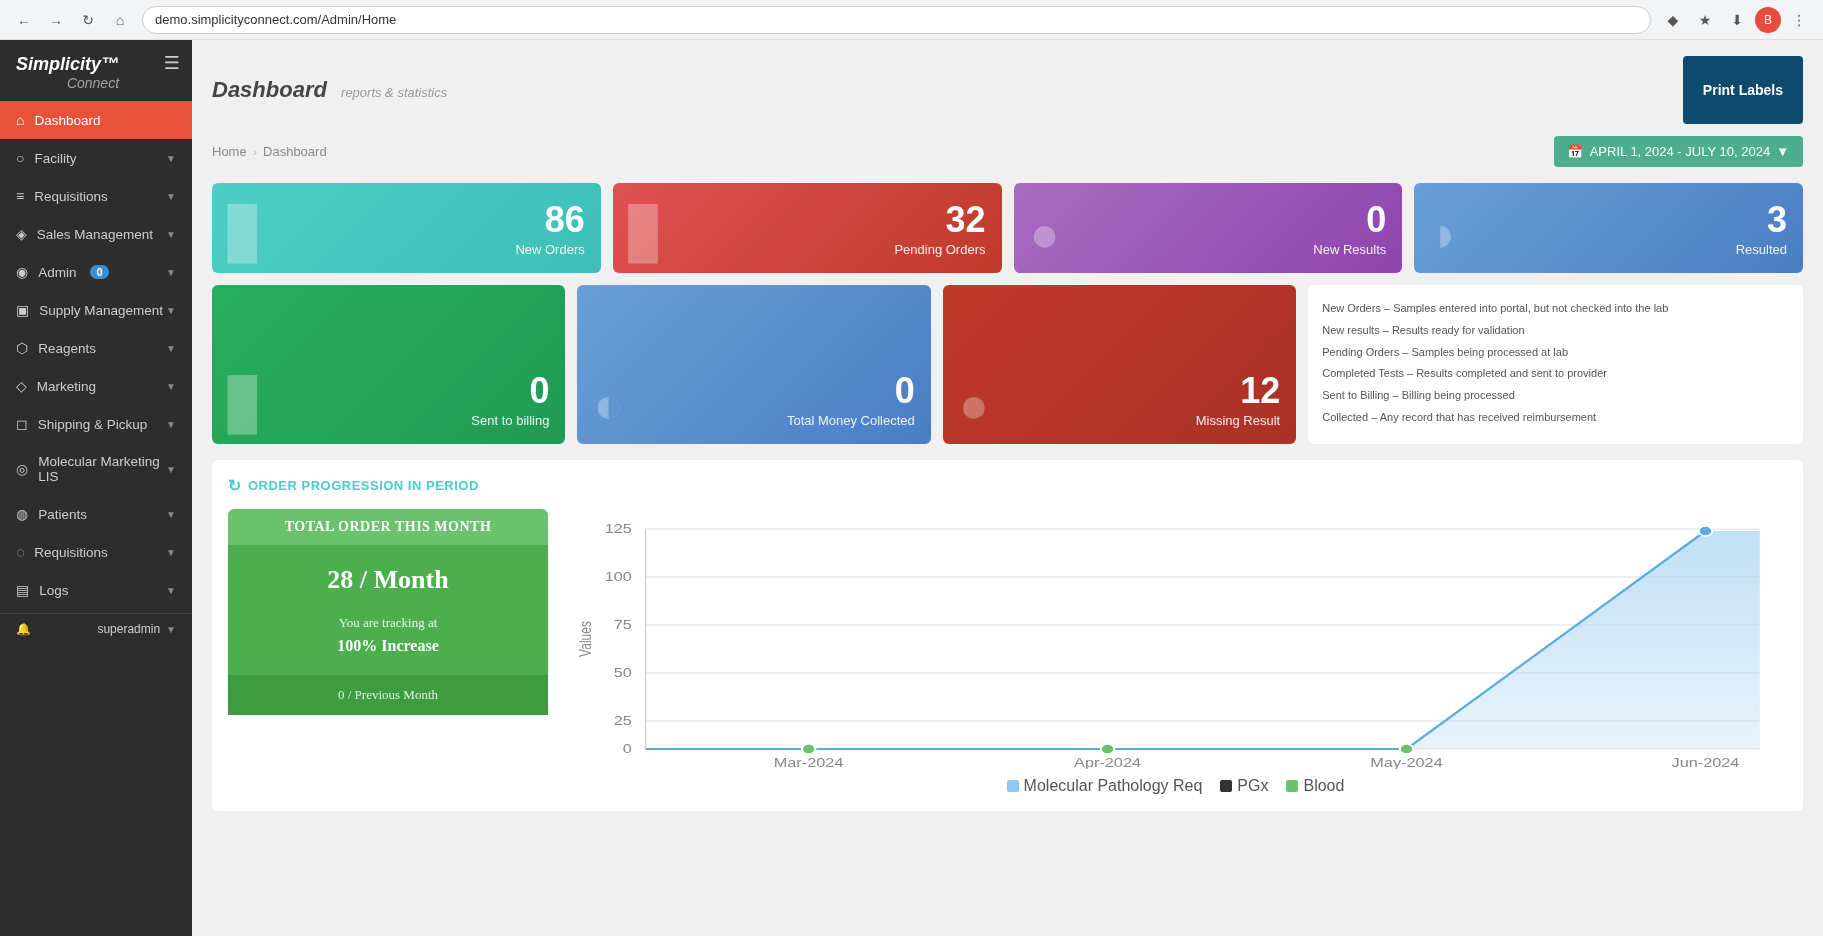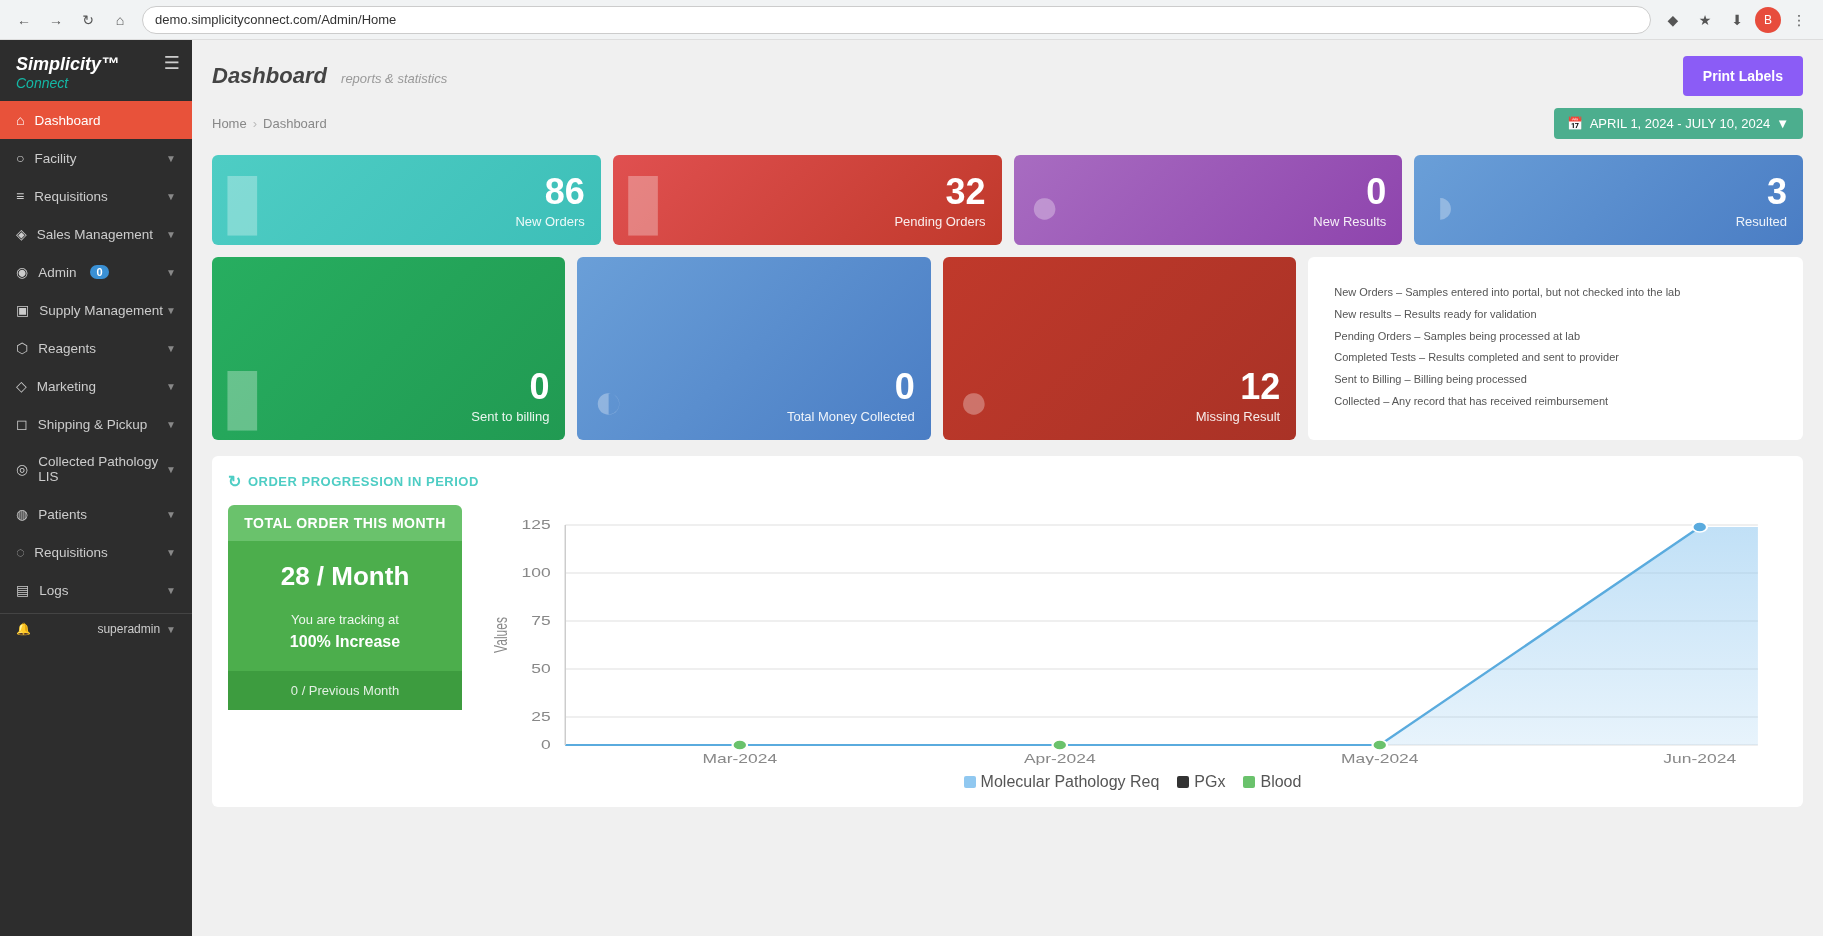--- a/index.html
+++ b/index.html
@@ -46,21 +46,21 @@
     }
 
     
     .page-header {
       display: flex; align-items: center; justify-content: space-between; margin-bottom: 12px;
     }
     .page-title { font-size: 22px; color: #444; font-weight: 300; font-style: italic; }
     .page-title strong { font-weight: 600; margin-right: 8px; }
     .page-subtitle { font-size: 13px; color: #999; }
     .print-labels-btn {
-      background: #8b5cf6; color: white; border: none; padding: 12px 20px;
+      background: #0c4a6e; color: white; border: none; padding: 26px 20px;
       border-radius: 4px; cursor: pointer; font-size: 14px; font-weight: 600;
     }
 
     
     .breadcrumb-row {
       display: flex; align-items: center; justify-content: space-between; margin-bottom: 16px;
     }
     .breadcrumb { display: flex; align-items: center; gap: 6px; font-size: 13px; color: #888; }
     .breadcrumb a { color: #888; text-decoration: none; }
     .breadcrumb .sep { color: #bbb; }
@@ -77,34 +77,34 @@
     .card {
       border-radius: 6px; padding: 16px; color: white; position: relative; overflow: hidden;
       min-height: 90px; display: flex; flex-direction: column; justify-content: flex-end;
     }
     .card-number { font-size: 36px; font-weight: 700; line-height: 1; text-align: right; }
     .card-label { font-size: 13px; text-align: right; opacity: 0.9; margin-top: 4px; }
     .card-icon { position: absolute; left: 16px; bottom: 10px; opacity: 0.3; font-size: 50px; }
 
     
     .legend-panel {
-      background: white; border-radius: 6px; padding: 26px; font-size: 11px; color: #555;
+      background: white; border-radius: 6px; padding: 14px; font-size: 11px; color: #555;
       line-height: 1.8;
     }
     .legend-panel p { margin-bottom: 2px; }
     .order-progression { flex: 1; background: white; border-radius: 6px; padding: 16px; }
     .section-title {
       font-size: 13px; font-weight: 700; color: #4ecdc4; letter-spacing: 0.5px;
       margin-bottom: 14px; display: flex; align-items: center; gap: 6px;
     }
     .section-icon { font-size: 16px; }
 
     
     .total-order-card {
-      width: 234px; min-height: 220px; border-radius: 6px; overflow: hidden;
+      width: 320px; min-height: 220px; border-radius: 6px; overflow: hidden; font-family: Liberation Serif, serif;
     }
     .total-order-header {
       background: #6ac26c; padding: 10px 14px; text-align: center;
       font-size: 14px; font-weight: 700; color: white; letter-spacing: 0.5px;
     }
     .total-order-body {
       background: #4cae4c; padding: 20px 14px; text-align: center;
     }
     .total-order-value { font-size: 26px; font-weight: 700; color: white; margin-bottom: 20px; }
     .total-order-tracking { font-size: 13px; color: rgba(255,255,255,0.9); margin-bottom: 6px; }
@@ -148,21 +148,21 @@
     <button class="browser-btn">⬇</button>
     <button class="browser-btn" style="background:#e74c3c;color:white;border-radius:50%;width:26px;height:26px;font-size:12px;">B</button>
     <button class="browser-btn">⋮</button>
   </div>
 </div>
 
 <div class="sidebar">
   <div style="padding: 14px 16px 10px 16px; display: flex; align-items: center; justify-content: space-between;">
     <div>
       <div style="color: white; font-size: 18px; font-weight: 700; font-style: italic;">Simplicity™</div>
-      <div style="color: #14b8a6; font-size: 14px; font-style: italic;">Connect</div>
+      <div style="color: #a3a3a3; font-size: 14px; font-style: italic; text-align: right;">Connect</div>
     </div>
     <span class="sidebar-toggle">☰</span>
   </div>
 
   <div id="sidebar-items-container">
       <div class="sidebar-item active">
     <div class="sidebar-item-left">
       <span style="font-size:14px;">⌂</span>
       <span>Dashboard</span>
 
@@ -229,21 +229,21 @@
     <div class="sidebar-item-left">
       <span style="font-size:14px;">◻</span>
       <span>Shipping &amp; Pickup</span>
 
     </div>
     <span class="chevron">▼</span>
   </div>
       <div class="sidebar-item">
     <div class="sidebar-item-left">
       <span style="font-size:14px;">◎</span>
-      <span>Collected Pathology LIS</span>
+      <span>Molecular Marketing LIS</span>
 
     </div>
     <span class="chevron">▼</span>
   </div>
       <div class="sidebar-item">
     <div class="sidebar-item-left">
       <span style="font-size:14px;">◍</span>
       <span>Patients</span>
 
     </div>

